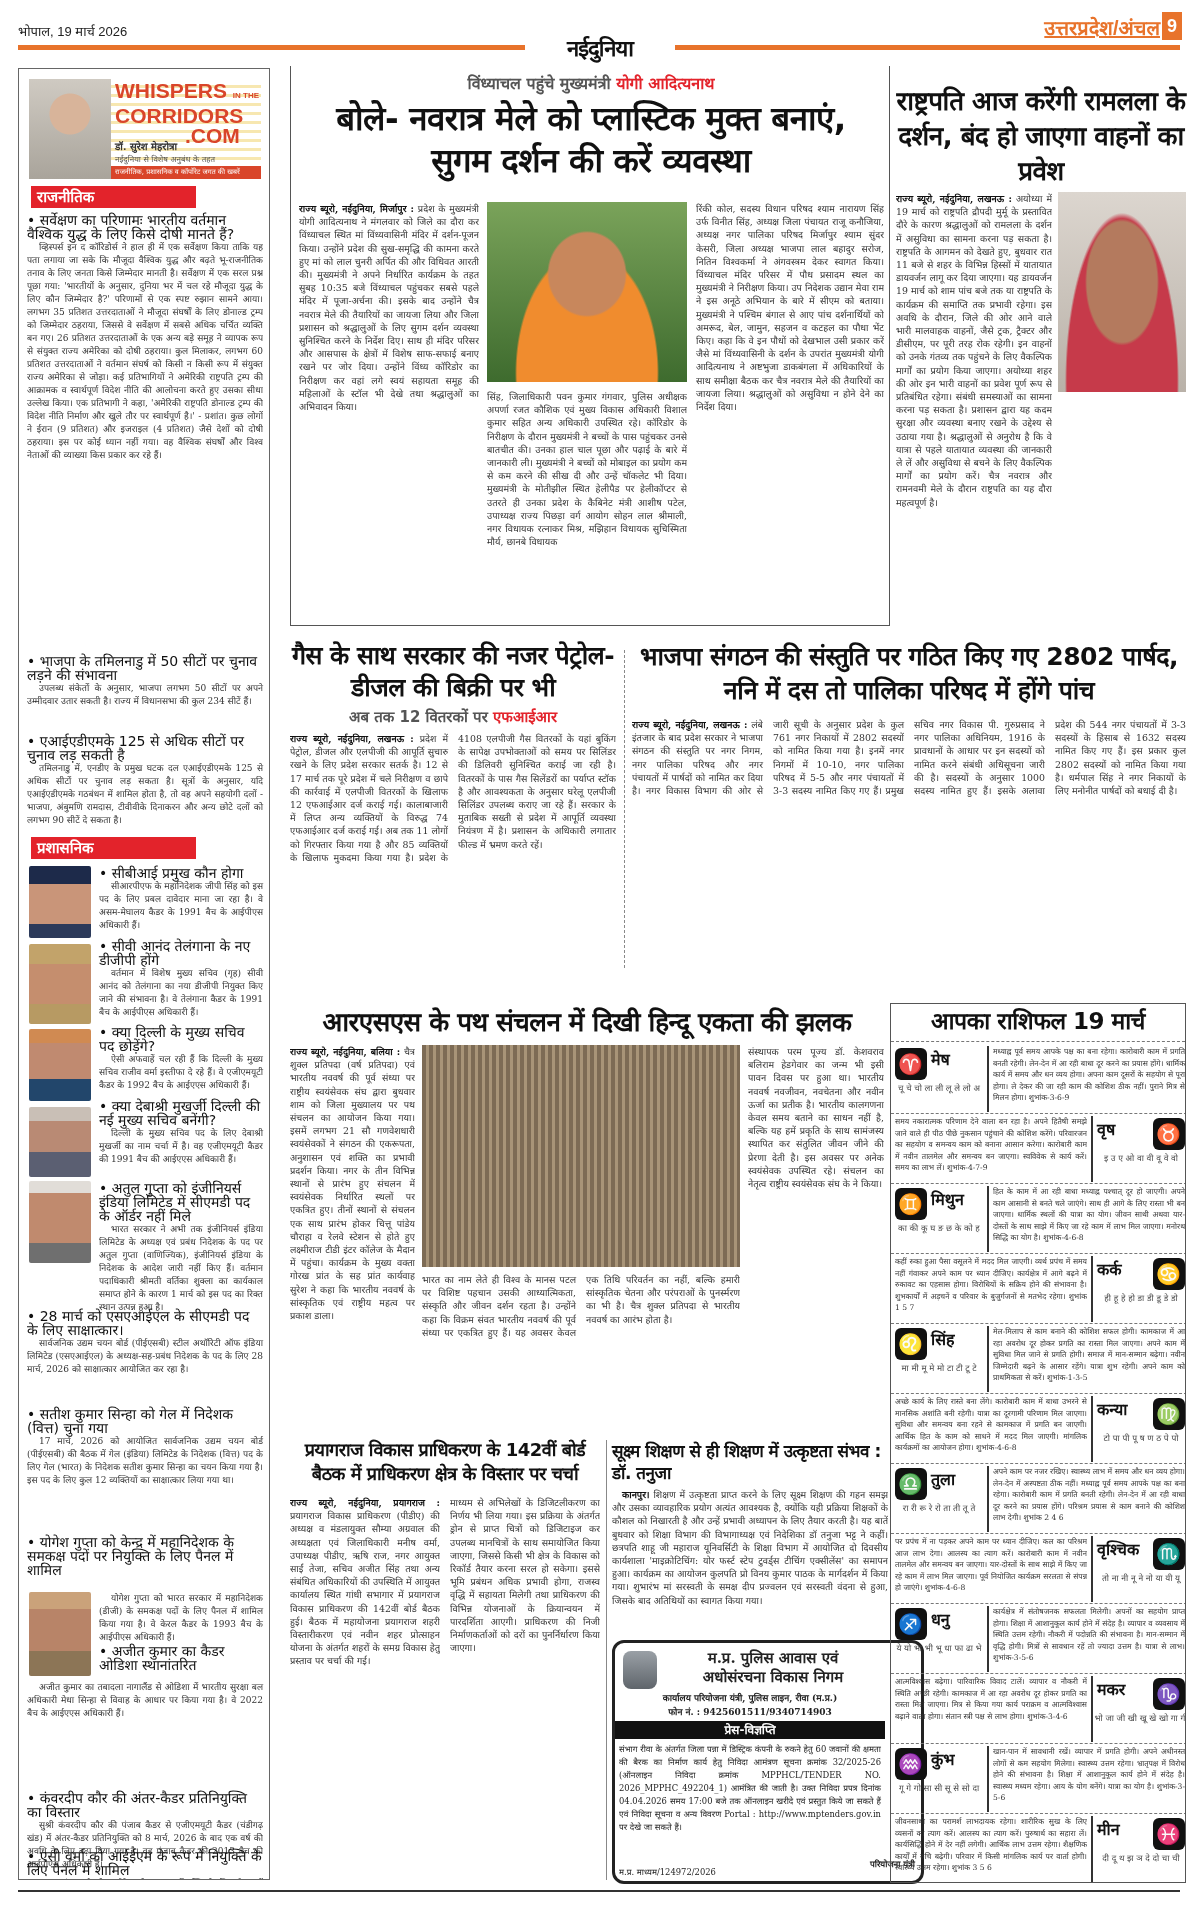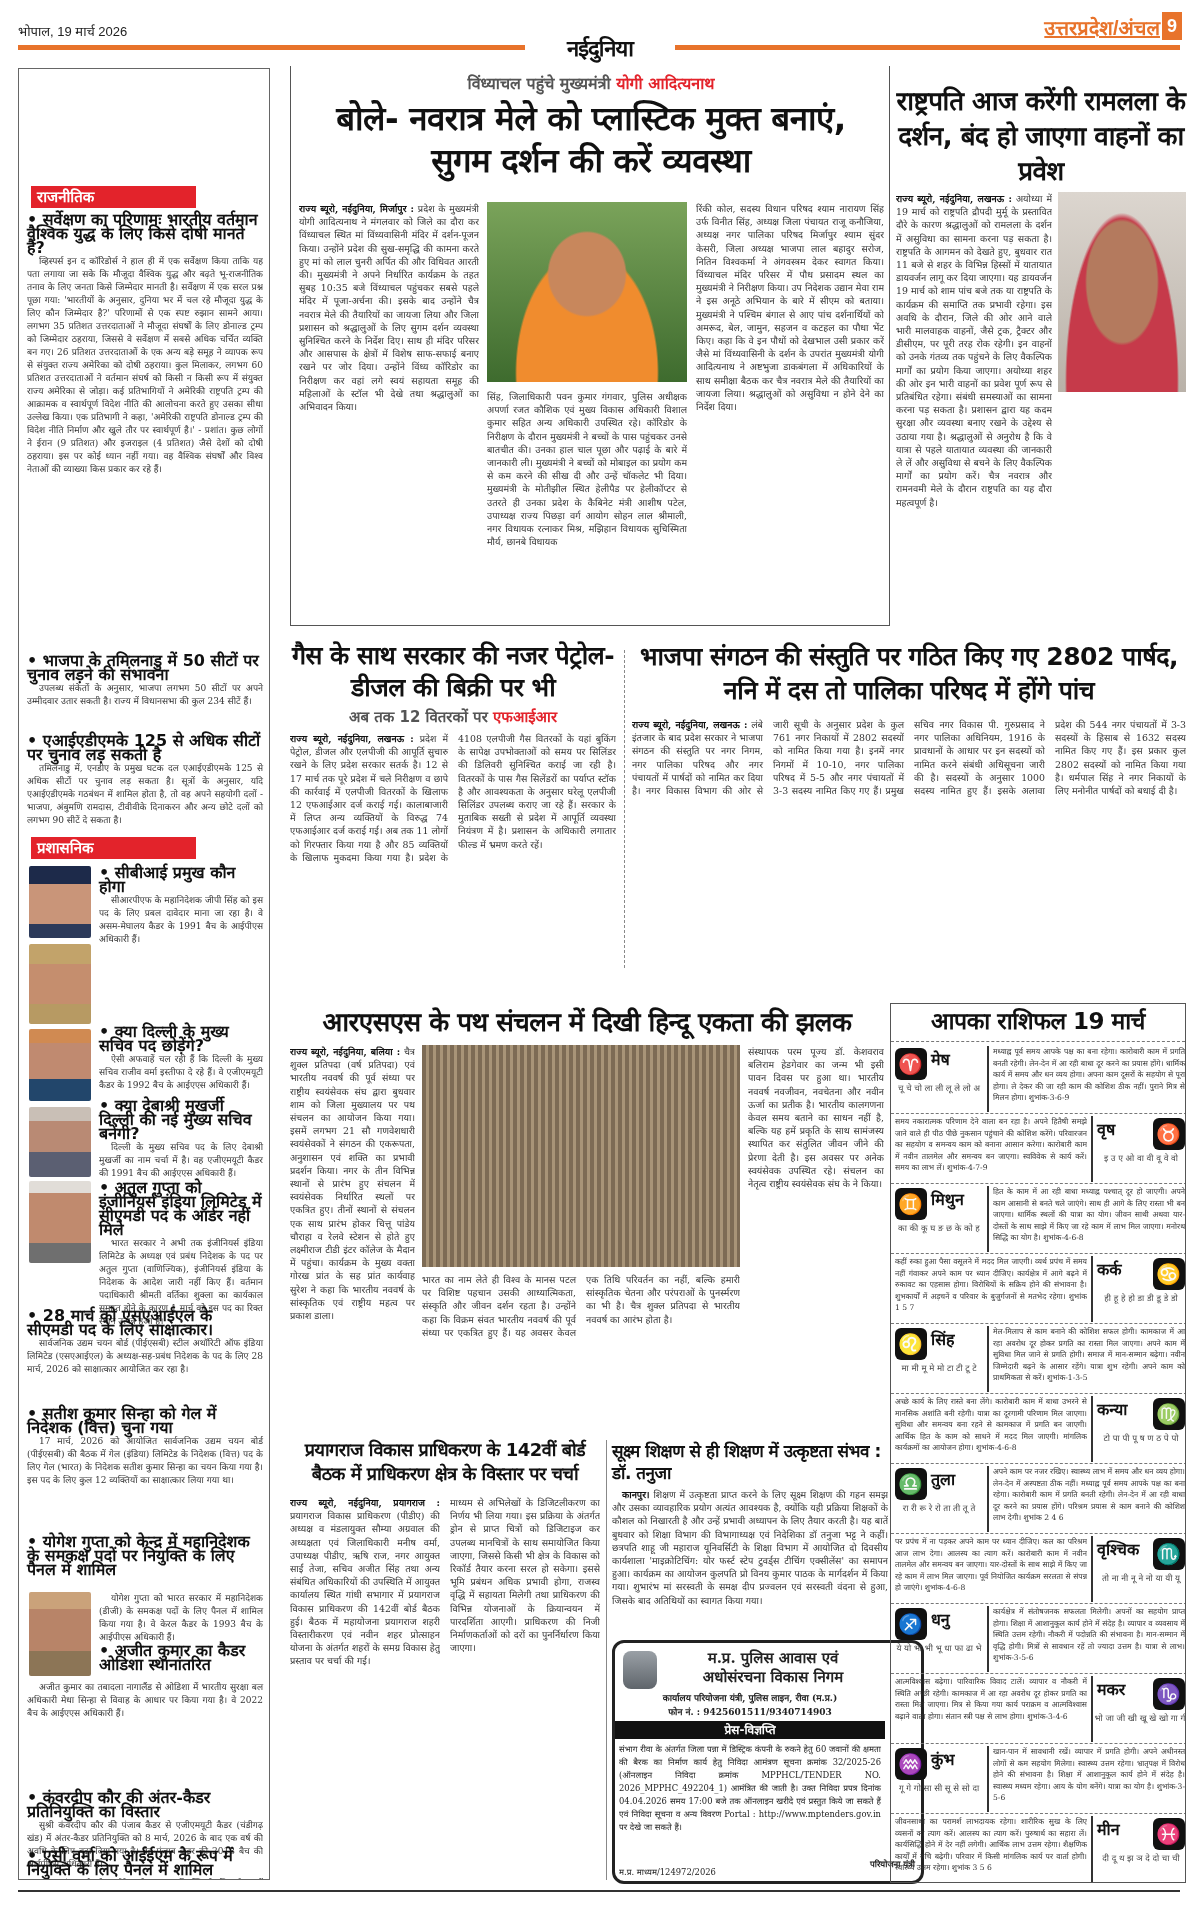--- a/index.html
+++ b/index.html
@@ -13,21 +13,21 @@
 .pageno{right:18px;top:12px;width:20px;height:28px;background:#e8732b;color:#fff;font-family:"Liberation Sans",sans-serif;font-weight:bold;font-size:18px;text-align:center;line-height:28px}
 
 .leftcol{left:18px;top:68px;width:252px;height:1812px;border:1px solid #666;overflow:hidden}
 .whispers{position:absolute;left:10px;top:10px;width:232px;height:100px;background:repeating-linear-gradient(#fff 0 6px,#f7e7b0 6px 9px)}
 .wphoto{position:absolute;left:0;top:0;width:82px;height:100px;background:radial-gradient(circle at 50% 35%,#d8b49a 0 20px,transparent 21px),linear-gradient(#cfcac2,#a9a49b);}
 .wtitle{position:absolute;left:86px;top:2px;font-family:"Liberation Sans",sans-serif;font-weight:bold;font-size:21px;line-height:20px;color:#d9452a}
 .wauthor{position:absolute;left:86px;top:60px;font-size:10px;font-weight:bold;color:#333}
 .wsub{position:absolute;left:86px;top:74px;font-size:8px;color:#555}
 .wband{position:absolute;left:82px;top:87px;width:150px;height:13px;background:#d9452a;color:#fff;font-size:7px;line-height:13px;padding-left:4px;white-space:nowrap;overflow:hidden}
 .redhead{position:absolute;left:12px;width:165px;height:22px;background:#e3232b;color:#fff;font-family:"DejaVu Sans",sans-serif;font-weight:bold;font-size:15px;line-height:22px;padding-left:6px}
-.lhead{font-family:"DejaVu Sans",sans-serif;font-weight:bold;font-size:16px;line-height:14px;color:#111}
+.lhead{font-family:"DejaVu Sans",sans-serif;font-weight:normal;font-size:14px;line-height:14px;color:#111}
 .lbody{font-size:9px;line-height:13px;color:#333;text-align:justify;text-indent:12px}
 .litem{position:absolute;left:8px;width:236px}
 .pphoto{position:absolute;left:10px;width:62px;border-radius:2px}
 
 .kicker{font-family:"DejaVu Sans",sans-serif;font-weight:bold;font-size:16px;color:#555;text-align:center}
 .kicker .hl{color:#e3232b}
 .bighead{font-family:"DejaVu Sans",sans-serif;font-weight:bold;color:#111;text-align:center;letter-spacing:-0.5px}
 .body{font-size:9.4px;line-height:13.2px;color:#333;text-align:justify}
 .byline{font-weight:bold;color:#111}
 .box{border:1px solid #555}
@@ -49,20 +49,31 @@
 
 <div class="abs masthead">
   <div class="abs dateline">भोपाल, 19 मार्च 2026</div>
   <div class="abs orange-bar"></div>
   <div class="abs logo">नईदुनिया</div>
   <div class="abs section">उत्तरप्रदेश/अंचल</div>
   <div class="abs pageno">9</div>
 </div>
 
 <div class="abs leftcol">
+  <div class="whispers">
+    <div class="wphoto"></div>
+    <div class="wtitle">
+      <span>WHISPERS</span> <span style="font-size:8px">IN THE</span><br>
+      <span>CORRIDORS</span><br>
+      <span style="padding-left:70px">.COM</span>
+    </div>
+    <div class="wauthor">डॉ. सुरेश मेहरोत्रा</div>
+    <div class="wsub">नईदुनिया से विशेष अनुबंध के तहत</div>
+    <div class="wband">राजनीतिक, प्रशासनिक व कॉर्पोरेट जगत की खबरें</div>
+  </div>
 
   <div class="redhead" style="top:117px">राजनीतिक</div>
 
   <div class="litem" style="top:144px">
     <div class="lhead">• सर्वेक्षण का परिणामः भारतीय वर्तमान वैश्विक युद्ध के लिए किसे दोषी मानते हैं?</div>
     <div class="lbody" style="height:420px;overflow:hidden">व्हिस्पर्स इन द कॉरिडोर्स ने हाल ही में एक सर्वेक्षण किया ताकि यह पता लगाया जा सके कि मौजूदा वैश्विक युद्ध और बढ़ते भू-राजनीतिक तनाव के लिए जनता किसे जिम्मेदार मानती है। सर्वेक्षण में एक सरल प्रश्न पूछा गया: 'भारतीयों के अनुसार, दुनिया भर में चल रहे मौजूदा युद्ध के लिए कौन जिम्मेदार है?' परिणामों से एक स्पष्ट रुझान सामने आया। लगभग 35 प्रतिशत उत्तरदाताओं ने मौजूदा संघर्षों के लिए डोनाल्ड ट्रम्प को जिम्मेदार ठहराया, जिससे वे सर्वेक्षण में सबसे अधिक चर्चित व्यक्ति बन गए। 26 प्रतिशत उत्तरदाताओं के एक अन्य बड़े समूह ने व्यापक रूप से संयुक्त राज्य अमेरिका को दोषी ठहराया। कुल मिलाकर, लगभग 60 प्रतिशत उत्तरदाताओं ने वर्तमान संघर्ष को किसी न किसी रूप में संयुक्त राज्य अमेरिका से जोड़ा। कई प्रतिभागियों ने अमेरिकी राष्ट्रपति ट्रम्प की आक्रामक व स्वार्थपूर्ण विदेश नीति की आलोचना करते हुए उसका सीधा उल्लेख किया। एक प्रतिभागी ने कहा, 'अमेरिकी राष्ट्रपति डोनाल्ड ट्रम्प की विदेश नीति निर्माण और खुले तौर पर स्वार्थपूर्ण है।' - प्रशांत। कुछ लोगों ने ईरान (9 प्रतिशत) और इजराइल (4 प्रतिशत) जैसे देशों को दोषी ठहराया। इस पर कोई ध्यान नहीं गया। वह वैश्विक संघर्षों और विश्व नेताओं की व्याख्या किस प्रकार कर रहे हैं।</div>
   </div>
   <div class="litem" style="top:585px">
     <div class="lhead">• भाजपा के तमिलनाडु में 50 सीटों पर चुनाव लड़ने की संभावना</div>
     <div class="lbody">उपलब्ध संकेतों के अनुसार, भाजपा लगभग 50 सीटों पर अपने उम्मीदवार उतार सकती है। राज्य में विधानसभा की कुल 234 सीटें हैं।</div>
@@ -77,20 +88,24 @@
   <div class="pphoto" style="top:797px;height:72px;background:linear-gradient(#1d2a4a 0 25%,#c99579 25% 80%,#2c3a5a 80%)"></div>
   <div class="pphoto" style="top:875px;height:80px;background:linear-gradient(#c2a36a 0 25%,#c58e6e 25% 75%,#b79a63 75%)"></div>
   <div class="pphoto" style="top:960px;height:72px;background:linear-gradient(#d08a52 0 20%,#c08a70 20% 70%,#22466b 70%)"></div>
   <div class="pphoto" style="top:1038px;height:70px;background:linear-gradient(#c9bfb6 0 20%,#b98a74 20% 65%,#5b5f72 65%)"></div>
   <div class="pphoto" style="top:1112px;height:82px;background:linear-gradient(#e1ddd8 0 15%,#c08a6e 15% 75%,#6f6f6f 75%)"></div>
   <div class="pphoto" style="top:1523px;height:84px;background:linear-gradient(#caa27a 0 20%,#b88468 20% 70%,#8c7556 70%)"></div>
 
   <div class="litem" style="top:797px;left:80px;width:164px">
     <div class="lhead">• सीबीआई प्रमुख कौन होगा</div>
     <div class="lbody">सीआरपीएफ के महानिदेशक जीपी सिंह को इस पद के लिए प्रबल दावेदार माना जा रहा है। वे असम-मेघालय कैडर के 1991 बैच के आईपीएस अधिकारी हैं।</div>
+  </div>
+  <div class="litem" style="top:870px;left:80px;width:164px">
+    <div class="lhead">• सीवी आनंद तेलंगाना के नए डीजीपी होंगे</div>
+    <div class="lbody">वर्तमान में विशेष मुख्य सचिव (गृह) सीवी आनंद को तेलंगाना का नया डीजीपी नियुक्त किए जाने की संभावना है। वे तेलंगाना कैडर के 1991 बैच के आईपीएस अधिकारी हैं।</div>
   </div>
   <div class="litem" style="top:956px;left:80px;width:164px">
     <div class="lhead">• क्या दिल्ली के मुख्य सचिव पद छोड़ेंगे?</div>
     <div class="lbody">ऐसी अफवाहें चल रही हैं कि दिल्ली के मुख्य सचिव राजीव वर्मा इस्तीफा दे रहे हैं। वे एजीएमयूटी कैडर के 1992 बैच के आईएएस अधिकारी हैं।</div>
   </div>
   <div class="litem" style="top:1030px;left:80px;width:164px">
     <div class="lhead">• क्या देबाश्री मुखर्जी दिल्ली की नई मुख्य सचिव बनेंगी?</div>
     <div class="lbody">दिल्ली के मुख्य सचिव पद के लिए देबाश्री मुखर्जी का नाम चर्चा में है। वह एजीएमयूटी कैडर की 1991 बैच की आईएएस अधिकारी हैं।</div>
   </div>
   <div class="litem" style="top:1112px;left:80px;width:164px">

